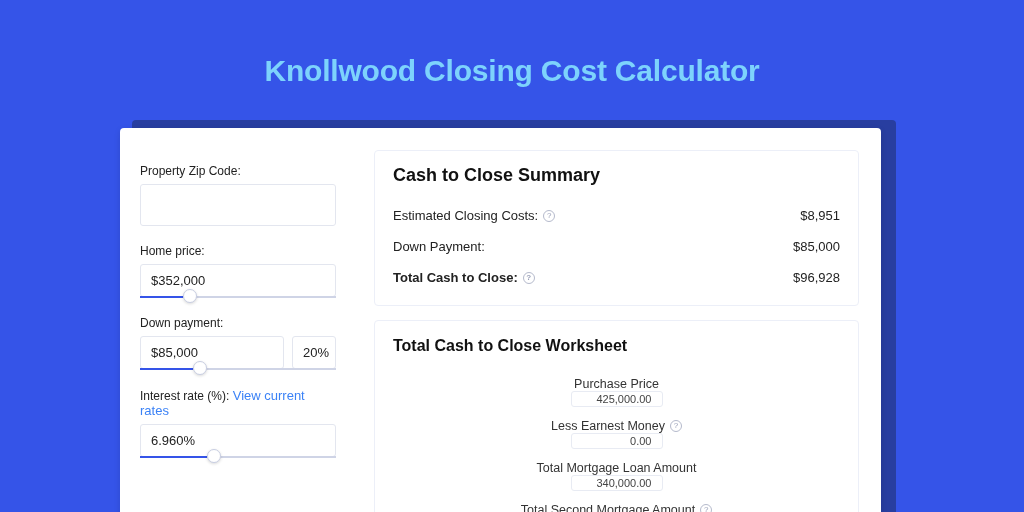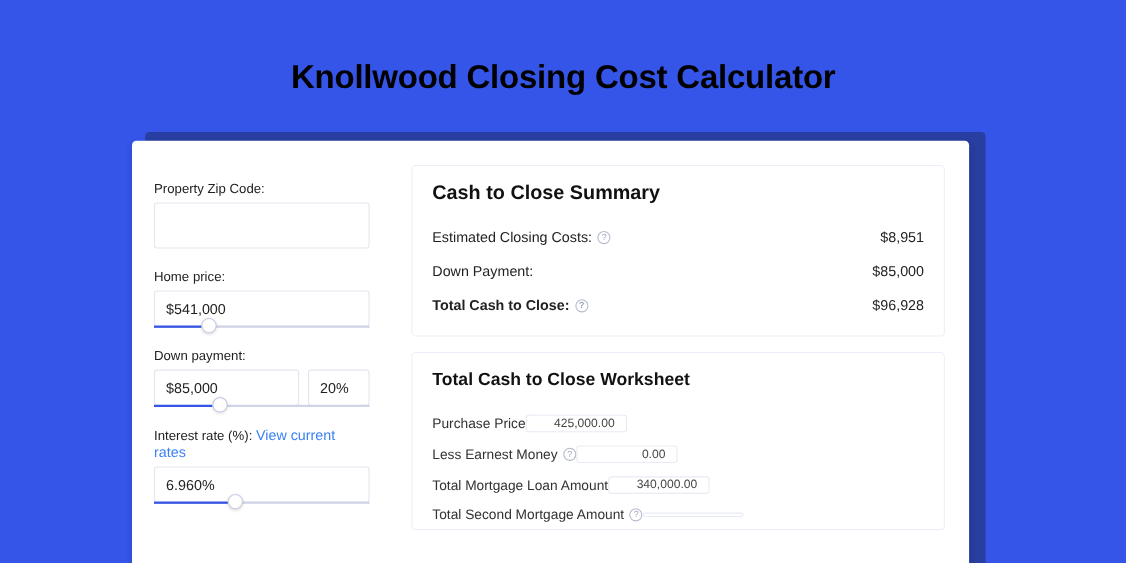--- a/index.html
+++ b/index.html
@@ -1,44 +1,44 @@
 <!DOCTYPE html>
 <html><head>
 <meta charset="utf-8">
 <style>
 * { margin: 0; padding: 0; box-sizing: border-box; font-family: -apple-system, BlinkMacSystemFont, "Segoe UI", Helvetica, Arial, sans-serif; }
 body { width: 1024px; height: 512px; background: #3554e8; overflow: hidden; }
-.page-title { color: #000000; font-size: 30px; font-weight: 700; text-align: center; padding: 54px 0 24px; letter-spacing: -0.2px; }
+.page-title { color: #7dd3fc; font-size: 30px; font-weight: 700; text-align: center; padding: 54px 0 24px; letter-spacing: -0.2px; }
 .outer { position: absolute; left: 132px; top: 120px; width: 764px; height: 410px; background: #283ea0; border-radius: 4px; }
 .card { position: absolute; left: 120px; top: 128px; width: 761px; height: 410px; background: #fff; border-radius: 4px; display: flex; box-shadow: 0 2px 6px rgba(0,0,0,0.12); overflow: hidden; }
 .left-col { width: 236px; padding: 36px 20px 0 20px; }
 .right-col { flex: 1; padding: 22px 22px 0 18px; display: flex; flex-direction: column; gap: 14px; }
 .lbl { font-size: 12px; color: #222; margin-bottom: 6px; }
 .field { background: #fff; border: 1px solid #e3e6ef; border-radius: 3px; height: 33px; padding: 0 10px; font-size: 13px; color: #222; display: flex; align-items: center; width: 100%; }
 .field.blank { height: 42px; }
 .group { margin-bottom: 18px; position: relative; }
 .slider-wrap { position: relative; }
 .slider-track { height: 2px; background: #cfd4e6; position: relative; margin-top: -1px; }
 .slider-fill { position: absolute; left: 0; top: 0; height: 2px; background: #3554e8; }
 .slider-thumb { position: absolute; top: -7px; width: 14px; height: 14px; background: #fff; border: 1px solid #c8cee2; border-radius: 50%; box-shadow: 0 1px 3px rgba(0,0,0,0.15); cursor: pointer; }
 .row-split { display: flex; gap: 8px; }
 .row-split .field:first-child { flex: 1; }
-.pct { width: 56px; }
+.pct { width: 44px; }
 .link { color: #3b82f6; font-size: 13px; }
 .summary-box { background: #fff; border: 1px solid #eceff8; border-radius: 4px; padding: 14px 18px 12px; }
 .summary-title { font-size: 18px; font-weight: 700; color: #111; margin-bottom: 14px; }
 .sum-row { display: flex; justify-content: space-between; align-items: flex-start; font-size: 13px; color: #222; padding: 8px 0; }
 .sum-row .left { display: flex; align-items: center; gap: 5px; }
 .sum-row .val { font-weight: 500; }
 .sum-row.bold { font-weight: 700; }
 .sum-row.bold .val { font-weight: 400; margin-left: 43px; }
 .help-icon { width: 12px; height: 12px; border: 1px solid #b5bacc; border-radius: 50%; display: inline-flex; align-items: center; justify-content: center; font-size: 8px; color: #9aa0b8; line-height: 1; }
 .worksheet-box { background: #fff; border: 1px solid #eceff8; border-radius: 4px; padding: 16px 18px 0; }
 .ws-title { font-size: 16px; font-weight: 700; color: #111; margin-bottom: 16px; }
-.ws-row { display: flex; align-items: center; font-size: 12.5px; color: #333; padding: 6px 0; }
+.ws-row { display: flex; align-items: center; font-size: 12.5px; color: #333; padding: 6px 0; flex-direction: column; }
 .ws-row .left { display: flex; align-items: center; gap: 5px; }
 .ws-val { background: #fff; border: 1px solid #e8ebf3; border-radius: 3px; padding: 1px 10px; font-size: 11px; color: #444; min-width: 92px; text-align: right; }
 </style>
 </head>
 <body>
 
 <div class="page-title">Knollwood Closing Cost Calculator</div>
 
 <div class="outer"></div>
 
@@ -47,21 +47,21 @@
   <div class="left-col">
 
     <div class="group">
       <div class="lbl">Property Zip Code:</div>
       <div class="field blank"></div>
     </div>
 
     <div class="group">
       <div class="lbl">Home price:</div>
       <div class="slider-wrap">
-        <div class="field">$541,000</div>
+        <div class="field">$352,000</div>
         <div class="slider-track">
           <div class="slider-fill" style="width:22%"></div>
           <div class="slider-thumb" style="left:22%"></div>
         </div>
       </div>
     </div>
 
     <div class="group">
       <div class="lbl">Down payment:</div>
       <div class="slider-wrap">

